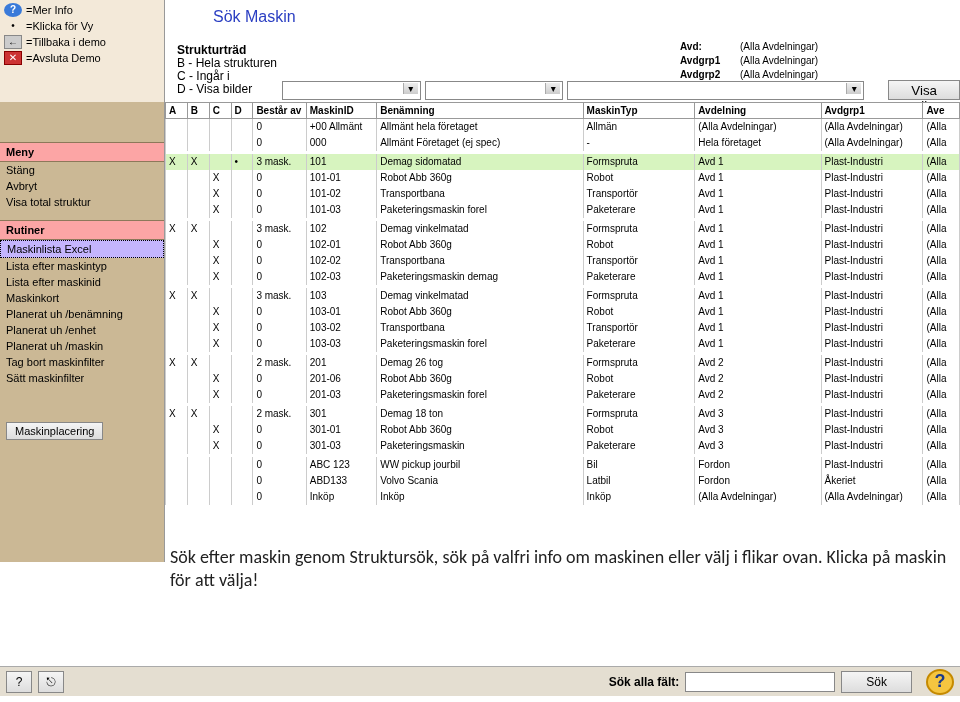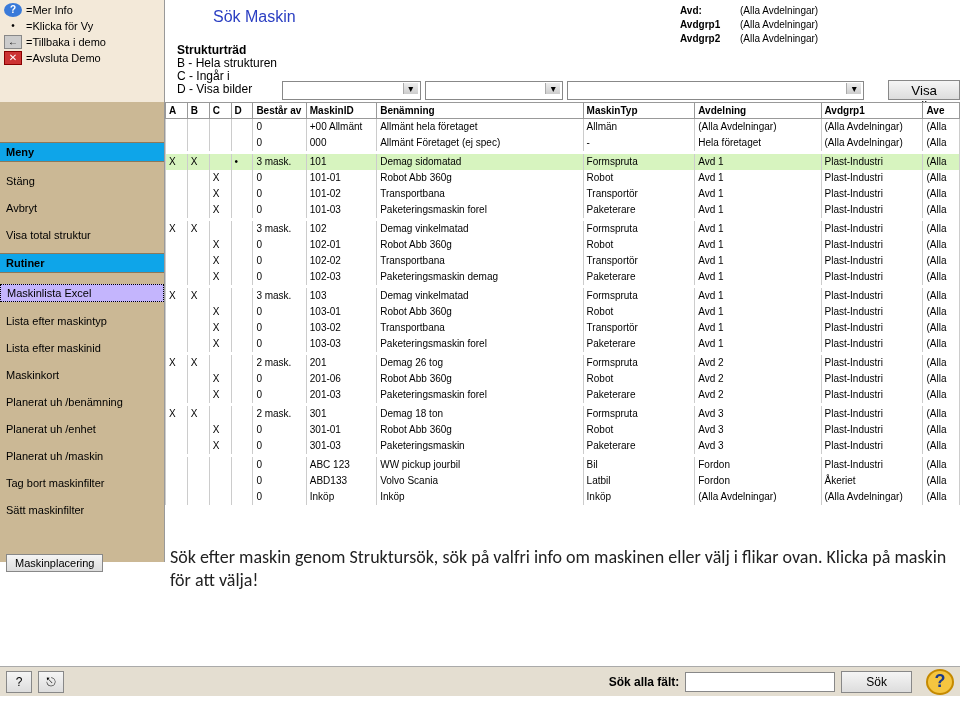--- a/index.html
+++ b/index.html
@@ -8,33 +8,33 @@
   .legend-box { width: 165px; background: #f3e9d9; border-right: 1px solid #999; padding: 2px 4px; font-size: 11px; }
   .legend-row { display: flex; align-items: center; gap: 4px; line-height: 16px; }
   .legend-icon { width: 18px; height: 14px; display: inline-flex; align-items: center; justify-content: center; font-size: 10px; }
   .help-ico { background: #3a7ad9; border-radius: 50%; color: #fff; font-weight: bold; }
   .left-arrow-ico { background: #ccc; border: 1px solid #888; }
   .close-ico { background: #c33; color: #fff; border: 1px solid #800; }
   .header-mid { flex: 1; padding: 8px 12px; }
   .title { color: #2a3ec2; font-size: 16px; font-weight: 500; margin-bottom: 18px; margin-left: 36px; }
   .struct-info { font-size: 12px; line-height: 13px; }
   .struct-info .bl { font-weight: bold; }
-  .header-right { width: 280px; font-size: 10px; padding-top: 4px; }
+  .header-right { width: 280px; font-size: 10px; padding-top: 4px; margin-top: 36px; }
   .hr-row { display: flex; gap: 6px; line-height: 14px; }
   .hr-label { width: 54px; font-weight: bold; }
   .filter-row { position: absolute; top: 80px; left: 282px; display: flex; gap: 4px; align-items: center; }
   .filter-row .combo { width: 140px; height: 19px; border: 1px solid #888; background: #fff; position: relative; }
   .filter-row .combo.wide { width: 300px; }
   .filter-row .combo::after { content: "▾"; position: absolute; right: 2px; top: 1px; font-size: 10px; background: linear-gradient(#eee,#ccc); width: 14px; text-align: center; border-left: 1px solid #aaa; }
   .visa-alla-btn { margin-left: 20px; border: 1px solid #888; background: linear-gradient(#f5f5f5,#ddd); padding: 2px 10px; height: 20px; }
 
   .main-area { display: flex; height: 460px; }
   .sidebar { width: 165px; background: #cbb895; border-right: 1px solid #999; font-size: 11px; }
-  .side-header { background: #0ea5e9; font-weight: bold; padding: 3px 6px; border-top: 1px solid #8d785a; border-bottom: 1px solid #8d785a; }
-  .side-link { display: block; padding: 1px 6px; cursor: pointer; line-height: 14px; margin-top: 11px; }
+  .side-header { background: #fca5a5; font-weight: bold; padding: 3px 6px; border-top: 1px solid #8d785a; border-bottom: 1px solid #8d785a; }
+  .side-link { display: block; padding: 1px 6px; cursor: pointer; line-height: 14px; }
   .side-link.sel { background: #c4b5fd; border: 1px dotted #000; }
   .side-gap { height: 30px; }
   .side-btn-box { padding: 6px; }
   .side-btn { border: 1px solid #888; background: linear-gradient(#f5f5f5,#ddd); padding: 2px 8px; display: inline-block; cursor: pointer; text-align: center; }
 
   .grid-wrap { flex: 1; overflow: hidden; position: relative; }
   table.grid { border-collapse: collapse; width: 100%; font-size: 10px; table-layout: fixed; }
   table.grid th { background: #fff; border: 1px solid #999; text-align: left; padding: 2px 3px; font-weight: bold; white-space: nowrap; overflow: hidden; }
   table.grid td { border-left: 1px solid #ccc; border-right: 1px solid #ccc; padding: 1px 3px; white-space: nowrap; overflow: hidden; line-height: 14px; }
   table.grid tr.hl td { background: #d7f4bf; }

